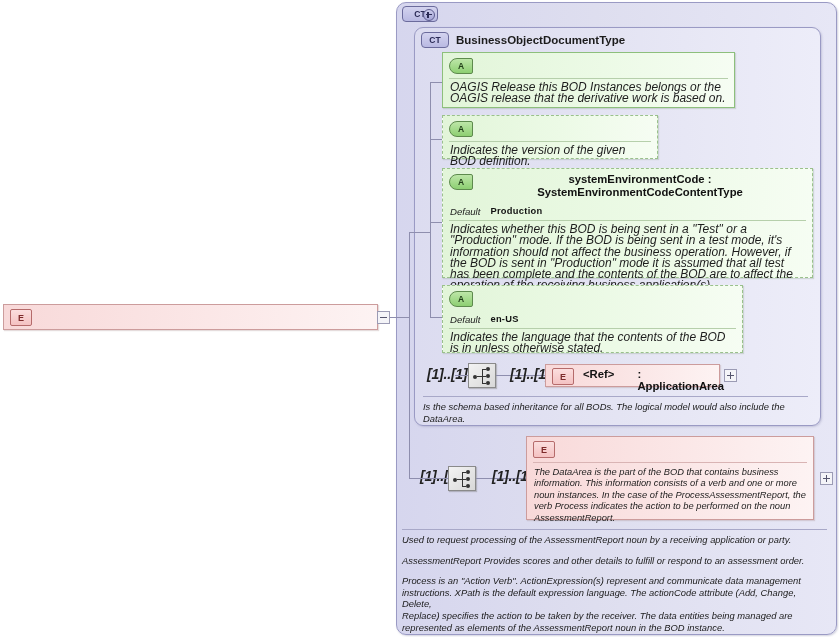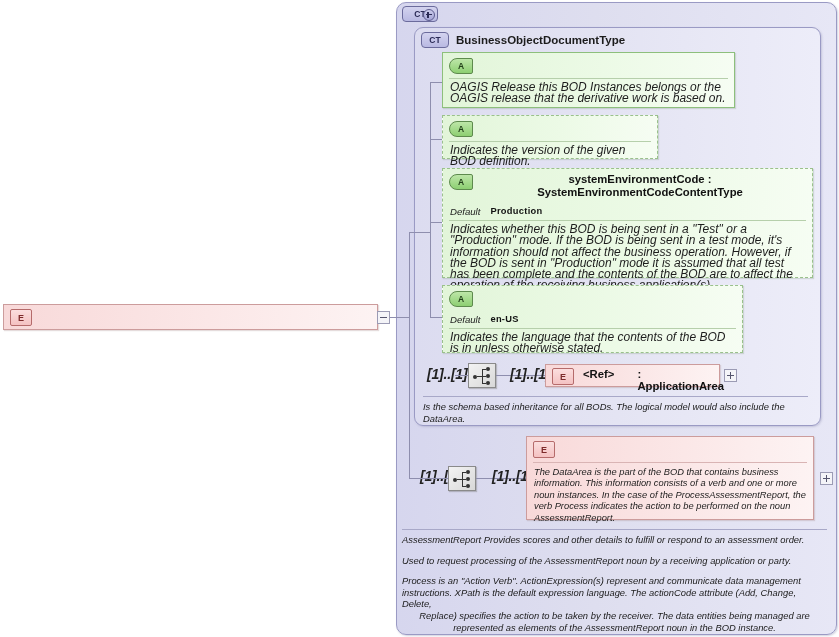--- a/index.html
+++ b/index.html
@@ -162,21 +162,21 @@
     color:#222;white-space:nowrap;letter-spacing:-.2px;
   }
 
   
   .docpanel{
     position:absolute;box-sizing:border-box;
     font-style:italic;font-size:9.4px;line-height:11.6px;color:#1b1b1b;
   }
   .docpanel .topline{height:1px;background:#a8a8c8;margin-bottom:4px;}
   .docpanel p{margin:0 0 9px 0;}
-  .docpanel p:last-child{margin-bottom:0;text-align:center;}
+  .docpanel p:last-child{margin-bottom:0;}
 </style>
 </head>
 <body>
 
 <div id="root">
 
   <div class="rbox ct-outer"></div>
   <div class="rbox ct-inner"></div>
 
   <div class="ct-title lvl0">
@@ -297,22 +297,22 @@
     <div class="hdr">
       <span class="ic-e">E</span>
     </div>
     <div class="divider"></div>
     <div class="doc">The DataArea is the part of the BOD that contains business information. This information consists of a verb and one or more noun instances. In the case of the ProcessAssessmentReport, the verb Process indicates the action to be performed on the noun AssessmentReport.</div>
   </div>
   <div class="toggle plus" style="left:820px;top:472px;"></div>
 
   <div class="docpanel" style="left:402px;top:529px;width:425px;">
     <div class="topline"></div>
+    <p>Used to request processing of the AssessmentReport noun by a receiving application or party.</p>
     <p>AssessmentReport  Provides scores and other details to fulfill or respond to an assessment order.</p>
-    <p>Used to request processing of the AssessmentReport noun by a receiving application or party.</p>
     <p style="margin-bottom:0;">Process is an "Action Verb". ActionExpression(s) represent and communicate data management instructions. XPath is the default expression language. The actionCode attribute (Add, Change, Delete,</p>
     <p>Replace) specifies the action to be taken by the receiver. The data entities being managed are represented as elements of the AssessmentReport noun in the BOD instance.</p>
   </div>
 
   <div class="ln lnh" style="left:388px;top:317px;width:22px;"></div>
   <div class="ln lnv" style="left:409px;top:232px;height:246px;"></div>
   <div class="ln lnh" style="left:409px;top:232px;width:22px;"></div>
   <div class="ln lnh" style="left:409px;top:478px;width:28px;"></div>
 
   <div class="elem root-elem">

